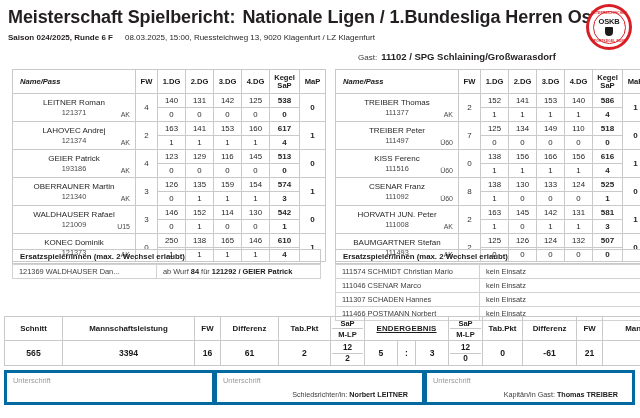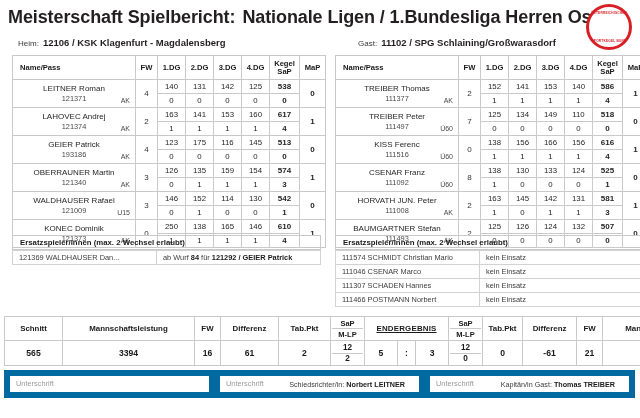--- a/index.html
+++ b/index.html
@@ -64,21 +64,21 @@
   .ptable.left { left: 4px; }
   .ptable.right { left: 327px; }
   .ptable th, .ptable td {
     border: 1px solid #c9c9c9; padding: 0;
     text-align: center; vertical-align: middle;
   }
   .ptable thead th {
     height: 24px; font-size: 7.6px; font-weight: bold; color: #1a1a1a;
     line-height: 1.05;
   }
-  .ptable thead th.nm { text-align: left; padding-left: 7px; }
+  .ptable thead th.nm { text-align: left; padding-left: 7px; font-style: italic; }
   .cell-name {
     text-align: left; padding: 2px 5px 2px 7px; position: relative; height: 28px; margin-top: 12px;
   }
   .pname { font-size: 8px; color: #262626; line-height: 1.25; }
   .ppass { font-size: 7.4px; color: #4a4a4a; line-height: 1.3; }
   .pcat {
     position: absolute; right: 5px; bottom: 3px;
     font-size: 7px; color: #4a4a4a;
   }
   .fwcell { font-size: 8px; color: #333; }
@@ -126,21 +126,21 @@
   }
   .stack > div:first-child { border-bottom: 1px solid #c9c9c9; }
   .stack-val > div { font-size: 8.2px; font-weight: bold; }
   .endlabel { text-decoration: underline; letter-spacing: .2px; }
   .bigscore { font-size: 11px; font-weight: bold; }
   .colon { font-size: 10px; }
 
   
   .signs { position: absolute; left: 4px; top: 370px; width: 632px; display: flex; }
   .sigbox {
-    border: 6px solid #0369a1; height: 28px; position: relative;
+    border: 3px solid #0369a1; height: 35px; position: relative;
     margin-right: -1px;
   }
   .sigbox:nth-child(1) { width: 211px; }
   .sigbox:nth-child(2) { width: 211px; }
   .sigbox:nth-child(3) { width: 211px; }
   .sig-lbl {
     position: absolute; left: 6px; top: 3px;
     font-size: 7.4px; color: #9a9a9a;
   }
   .sig-name {
@@ -150,32 +150,36 @@
   .sig-name b { color: #1a1a1a; }
 </style>
 </head>
 <body>
 
 <div class="page">
 
   <div class="hdr-title">
     <span>Meisterschaft Spielbericht:</span><span class="t2">Nationale Ligen / 1.Bundesliga Herren Ost</span>
   </div>
+  <div class="hdr-sub">
+    <span class="season">Saison 024/2025, Runde 6 F</span><span class="venue">08.03.2025, 15:00, Ruessteichweg 13, 9020 Klagenfurt / LZ Klagenfurt</span>
+  </div>
 
   <div class="teams-row">
-    <div class="team-block home">
-      <span class="team-lbl">Heim:</span><span class="team-name">12106 / KSK Klagenfurt - Magdalensberg</span>
-    </div>
     <div class="team-block away">
       <span class="team-lbl">Gast:</span><span class="team-name">11102 / SPG Schlaining/Großwarasdorf</span>
     </div>
   </div>
 
   <div class="logo">
     <div class="logo-arc-t">ÖSTERREICHISCHER</div>
+    <div class="logo-inner">
+      <div class="logo-text">OSKB</div>
+      <div class="logo-shield"></div>
+    </div>
     <div class="logo-arc-b">SPORTKEGEL BUND</div>
   </div>
 
   <div class="players">
     <table class="ptable left" id="home-table">
       <colgroup>
         <col class="c-name">
           <col class="c-fw">
           <col class="c-dg">
           <col class="c-dg">
@@ -243,21 +247,21 @@
             <td class="scorecell bot sapcell">4</td>
           </tr>
           <tr>
             <td class="cell-name" rowspan="2">
               <div class="pname">GEIER Patrick</div>
               <div class="ppass">193186</div>
               <div class="pcat">AK</div>
             </td>
             <td class="fwcell" rowspan="2">4</td>
             <td class="scorecell">123</td>
-            <td class="scorecell">175</td>
+            <td class="scorecell">129</td>
             <td class="scorecell">116</td>
             <td class="scorecell">145</td>
             <td class="scorecell sapcell">513</td>
             <td class="mapcell" rowspan="2">0</td>
           </tr>
           <tr>
             <td class="scorecell bot">0</td>
             <td class="scorecell bot">0</td>
             <td class="scorecell bot">0</td>
             <td class="scorecell bot">0</td>

